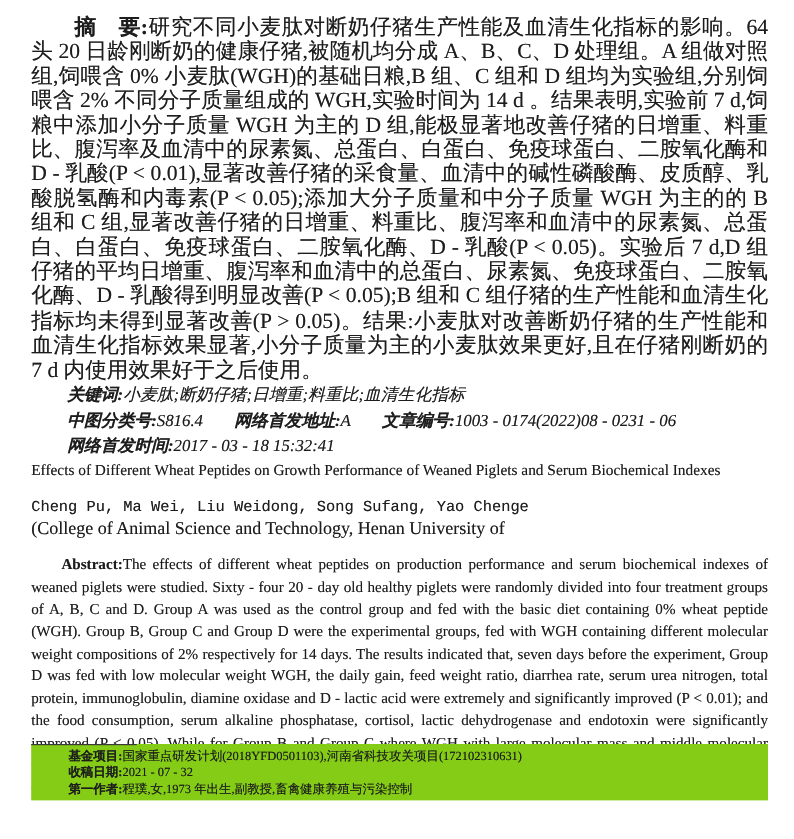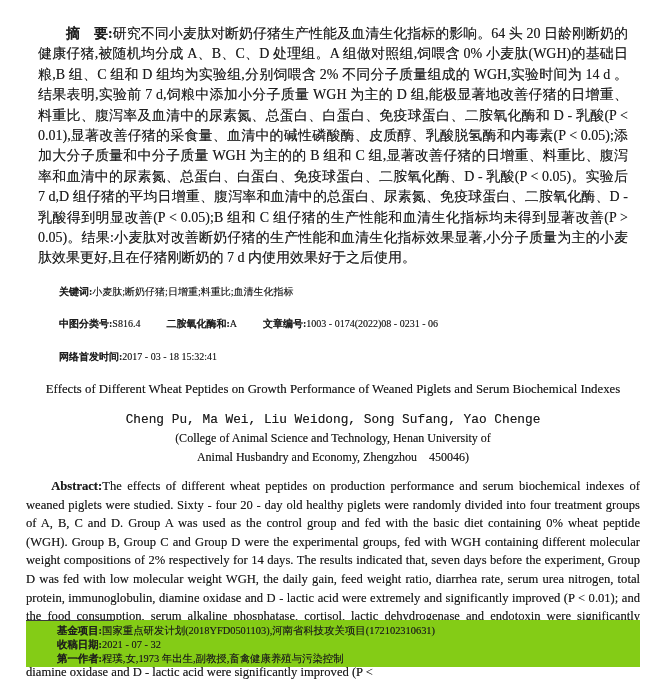--- a/index.html
+++ b/index.html
@@ -14,39 +14,40 @@
     text-shadow: 0 0 0.4px rgba(20,20,20,0.55);
   }
   .page {
     position: absolute;
     left: 26px;
     top: 12px;
     width: 614px;
   }
   .b { font-weight: bold; }
   .zh-abstract {
-    margin: 12px;
-    font-size: 14px;
+    margin: 0;
+    font-size: 18px;
     line-height: 20.4px;
     text-align: justify;
     text-indent: 2em;
   }
   .meta-line {
-    margin: 13px;
-    font-size: 10px;
+    margin: 2px;
+    font-size: 14px;
     line-height: 19.4px;
     text-indent: 2em;
     white-space: nowrap;
     overflow: hidden;
+    font-style: italic;
   }
   .gap { display: inline-block; width: 26px; }
-  .en-header { text-align: center; margin-top: 15px; }
+  .en-header { margin-top: 2px; }
   .en-title { margin: 0 0 12px 0; font-size: 12.8px; line-height: 17px; }
   .en-authors { margin: 0; font-size: 12.8px; line-height: 19px; font-family: Liberation Mono, monospace; }
-  .en-affil { margin: 0; font-size: 12px; line-height: 19px; }
+  .en-affil { margin: 0; font-size: 15px; line-height: 19px; }
   .en-abstract {
     margin: 10px 0 0 0;
     font-size: 12.6px;
     line-height: 18.6px;
     text-align: justify;
     text-indent: 2em;
   }
   .footnote {
     position: absolute;
     left: 26px;
@@ -71,30 +72,29 @@
 </style>
 </head>
 <body>
 
 <div class="page">
 
   <p class="zh-abstract"><span class="b">摘　要:</span><span>研究不同小麦肽对断奶仔猪生产性能及血清生化指标的影响。64 头 20 日龄刚断奶的健康仔猪,被随机均分成 A、B、C、D 处理组。A 组做对照组,饲喂含 0% 小麦肽(WGH)的基础日粮,B 组、C 组和 D 组均为实验组,分别饲喂含 2% 不同分子质量组成的 WGH,实验时间为 14 d 。结果表明,实验前 7 d,饲粮中添加小分子质量 WGH 为主的 D 组,能极显著地改善仔猪的日增重、料重比、腹泻率及血清中的尿素氮、总蛋白、白蛋白、免疫球蛋白、二胺氧化酶和 D - 乳酸(P &lt; 0.01),显著改善仔猪的采食量、血清中的碱性磷酸酶、皮质醇、乳酸脱氢酶和内毒素(P &lt; 0.05);添加大分子质量和中分子质量 WGH 为主的的 B 组和 C 组,显著改善仔猪的日增重、料重比、腹泻率和血清中的尿素氮、总蛋白、白蛋白、免疫球蛋白、二胺氧化酶、D - 乳酸(P &lt; 0.05)。实验后 7 d,D 组仔猪的平均日增重、腹泻率和血清中的总蛋白、尿素氮、免疫球蛋白、二胺氧化酶、D - 乳酸得到明显改善(P &lt; 0.05);B 组和 C 组仔猪的生产性能和血清生化指标均未得到显著改善(P &gt; 0.05)。结果:小麦肽对改善断奶仔猪的生产性能和血清生化指标效果显著,小分子质量为主的小麦肽效果更好,且在仔猪刚断奶的 7 d 内使用效果好于之后使用。</span></p>
 
   <p class="meta-line"><span class="b">关键词:</span><span>小麦肽;断奶仔猪;日增重;料重比;血清生化指标</span></p>
 
-  <p class="meta-line"><span class="b">中图分类号:</span><span>S816.4</span><span class="gap"></span><span class="b">二胺氧化酶和:</span><span>A</span><span class="gap"></span><span class="b">文章编号:</span><span>1003 - 0174(2022)08 - 0231 - 06</span></p>
+  <p class="meta-line"><span class="b">中图分类号:</span><span>S816.4</span><span class="gap"></span><span class="b">网络首发地址:</span><span>A</span><span class="gap"></span><span class="b">文章编号:</span><span>1003 - 0174(2022)08 - 0231 - 06</span></p>
 
   <p class="meta-line"><span class="b">网络首发时间:</span><span>2017 - 03 - 18 15:32:41</span></p>
 
 
   <div class="en-header">
     <p class="en-title">Effects of Different Wheat Peptides on Growth Performance of Weaned Piglets and Serum Biochemical Indexes</p>
     <p class="en-authors">Cheng Pu, Ma Wei, Liu Weidong, Song Sufang, Yao Chenge</p>
     <p class="en-affil">(College of Animal Science and Technology, Henan University of</p>
-    <p class="en-affil">Animal Husbandry and Economy, Zhengzhou　450046)</p>
   </div>
 
   <p class="en-abstract"><span class="b">Abstract:</span><span>The effects of different wheat peptides on production performance and serum biochemical indexes of weaned piglets were studied. Sixty - four 20 - day old healthy piglets were randomly divided into four treatment groups of A, B, C and D. Group A was used as the control group and fed with the basic diet containing 0% wheat peptide (WGH). Group B, Group C and Group D were the experimental groups, fed with WGH containing different molecular weight compositions of 2% respectively for 14 days. The results indicated that, seven days before the experiment, Group D was fed with low molecular weight WGH, the daily gain, feed weight ratio, diarrhea rate, serum urea nitrogen, total protein, immunoglobulin, diamine oxidase and D - lactic acid were extremely and significantly improved (P &lt; 0.01); and the food consumption, serum alkaline phosphatase, cortisol, lactic dehydrogenase and endotoxin were significantly improved (P &lt; 0.05). While for Group B and Group C where WGH with large molecular mass and middle molecular mass were added, the daily gain, feed weight ratio, diarrhea rate, serum urea nitrogen, total protein, immunoglobulin, diamine oxidase and D - lactic acid were significantly improved (P &lt;</span></p>
 
 </div>
 
 <div class="footnote">
   <hr class="fn-rule">
   <p class="fn-line"><span class="b">基金项目:</span><span>国家重点研发计划(2018YFD0501103),河南省科技攻关项目(172102310631)</span></p>
   <p class="fn-line"><span class="b">收稿日期:</span><span>2021 - 07 - 32</span></p>

